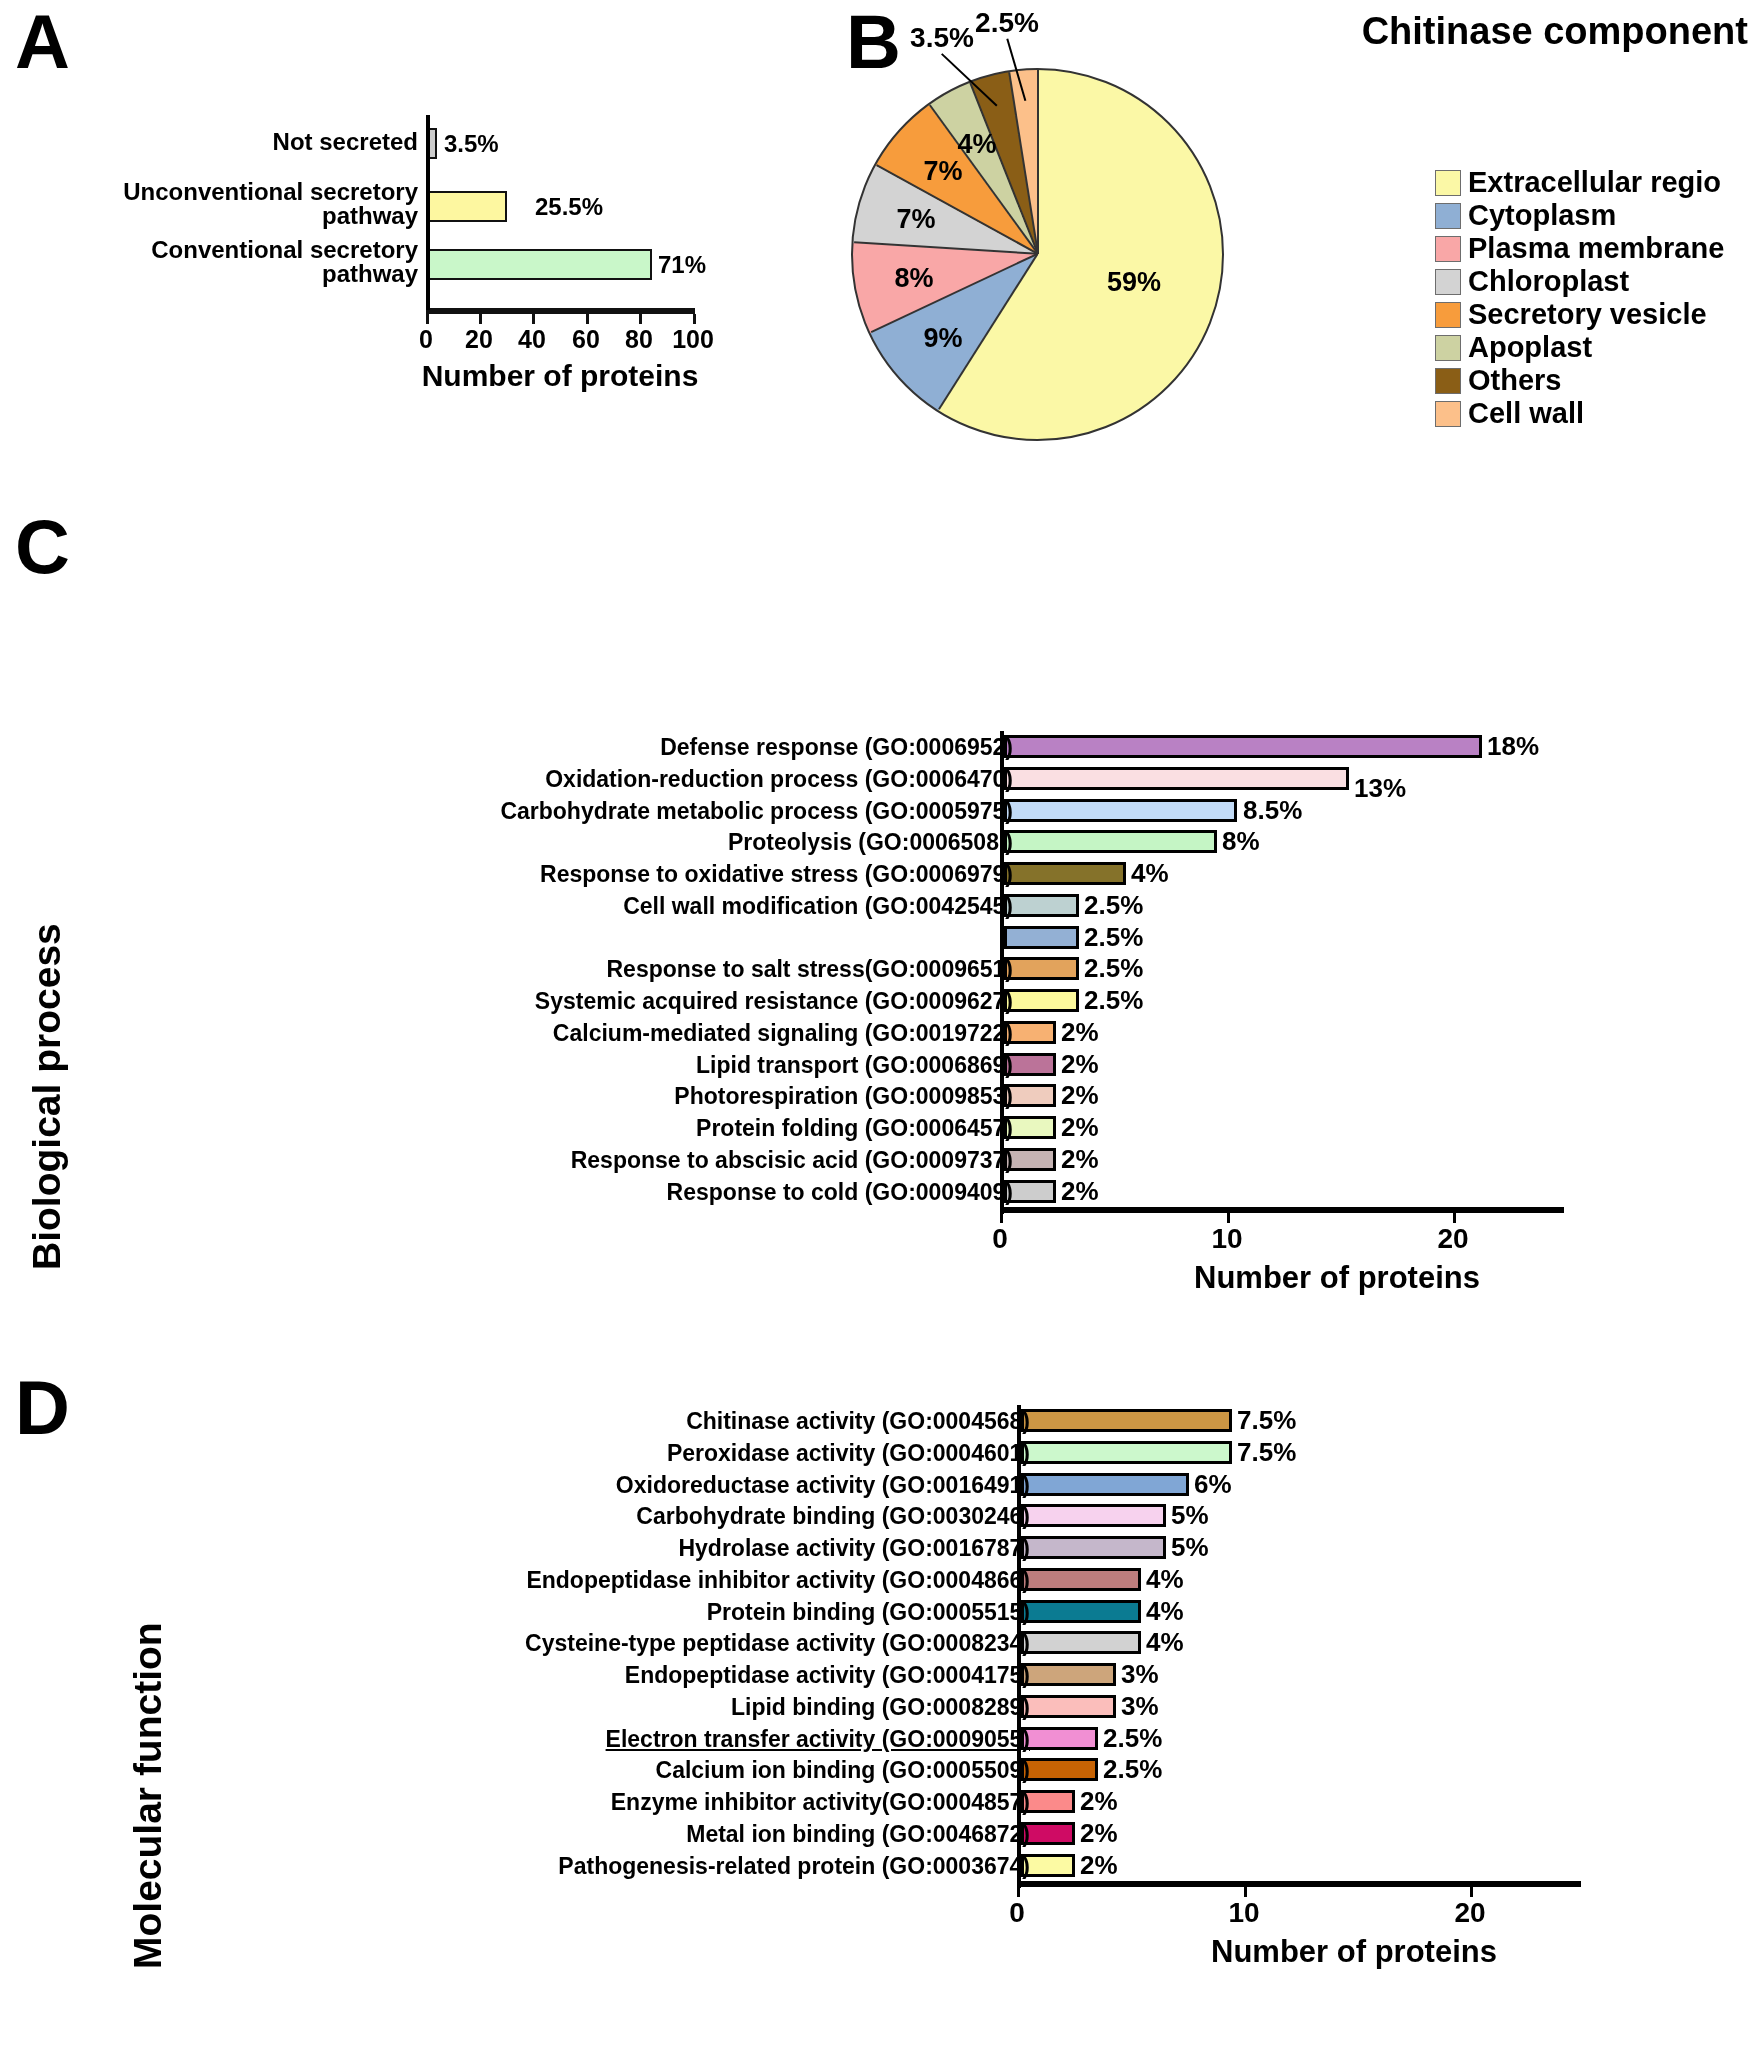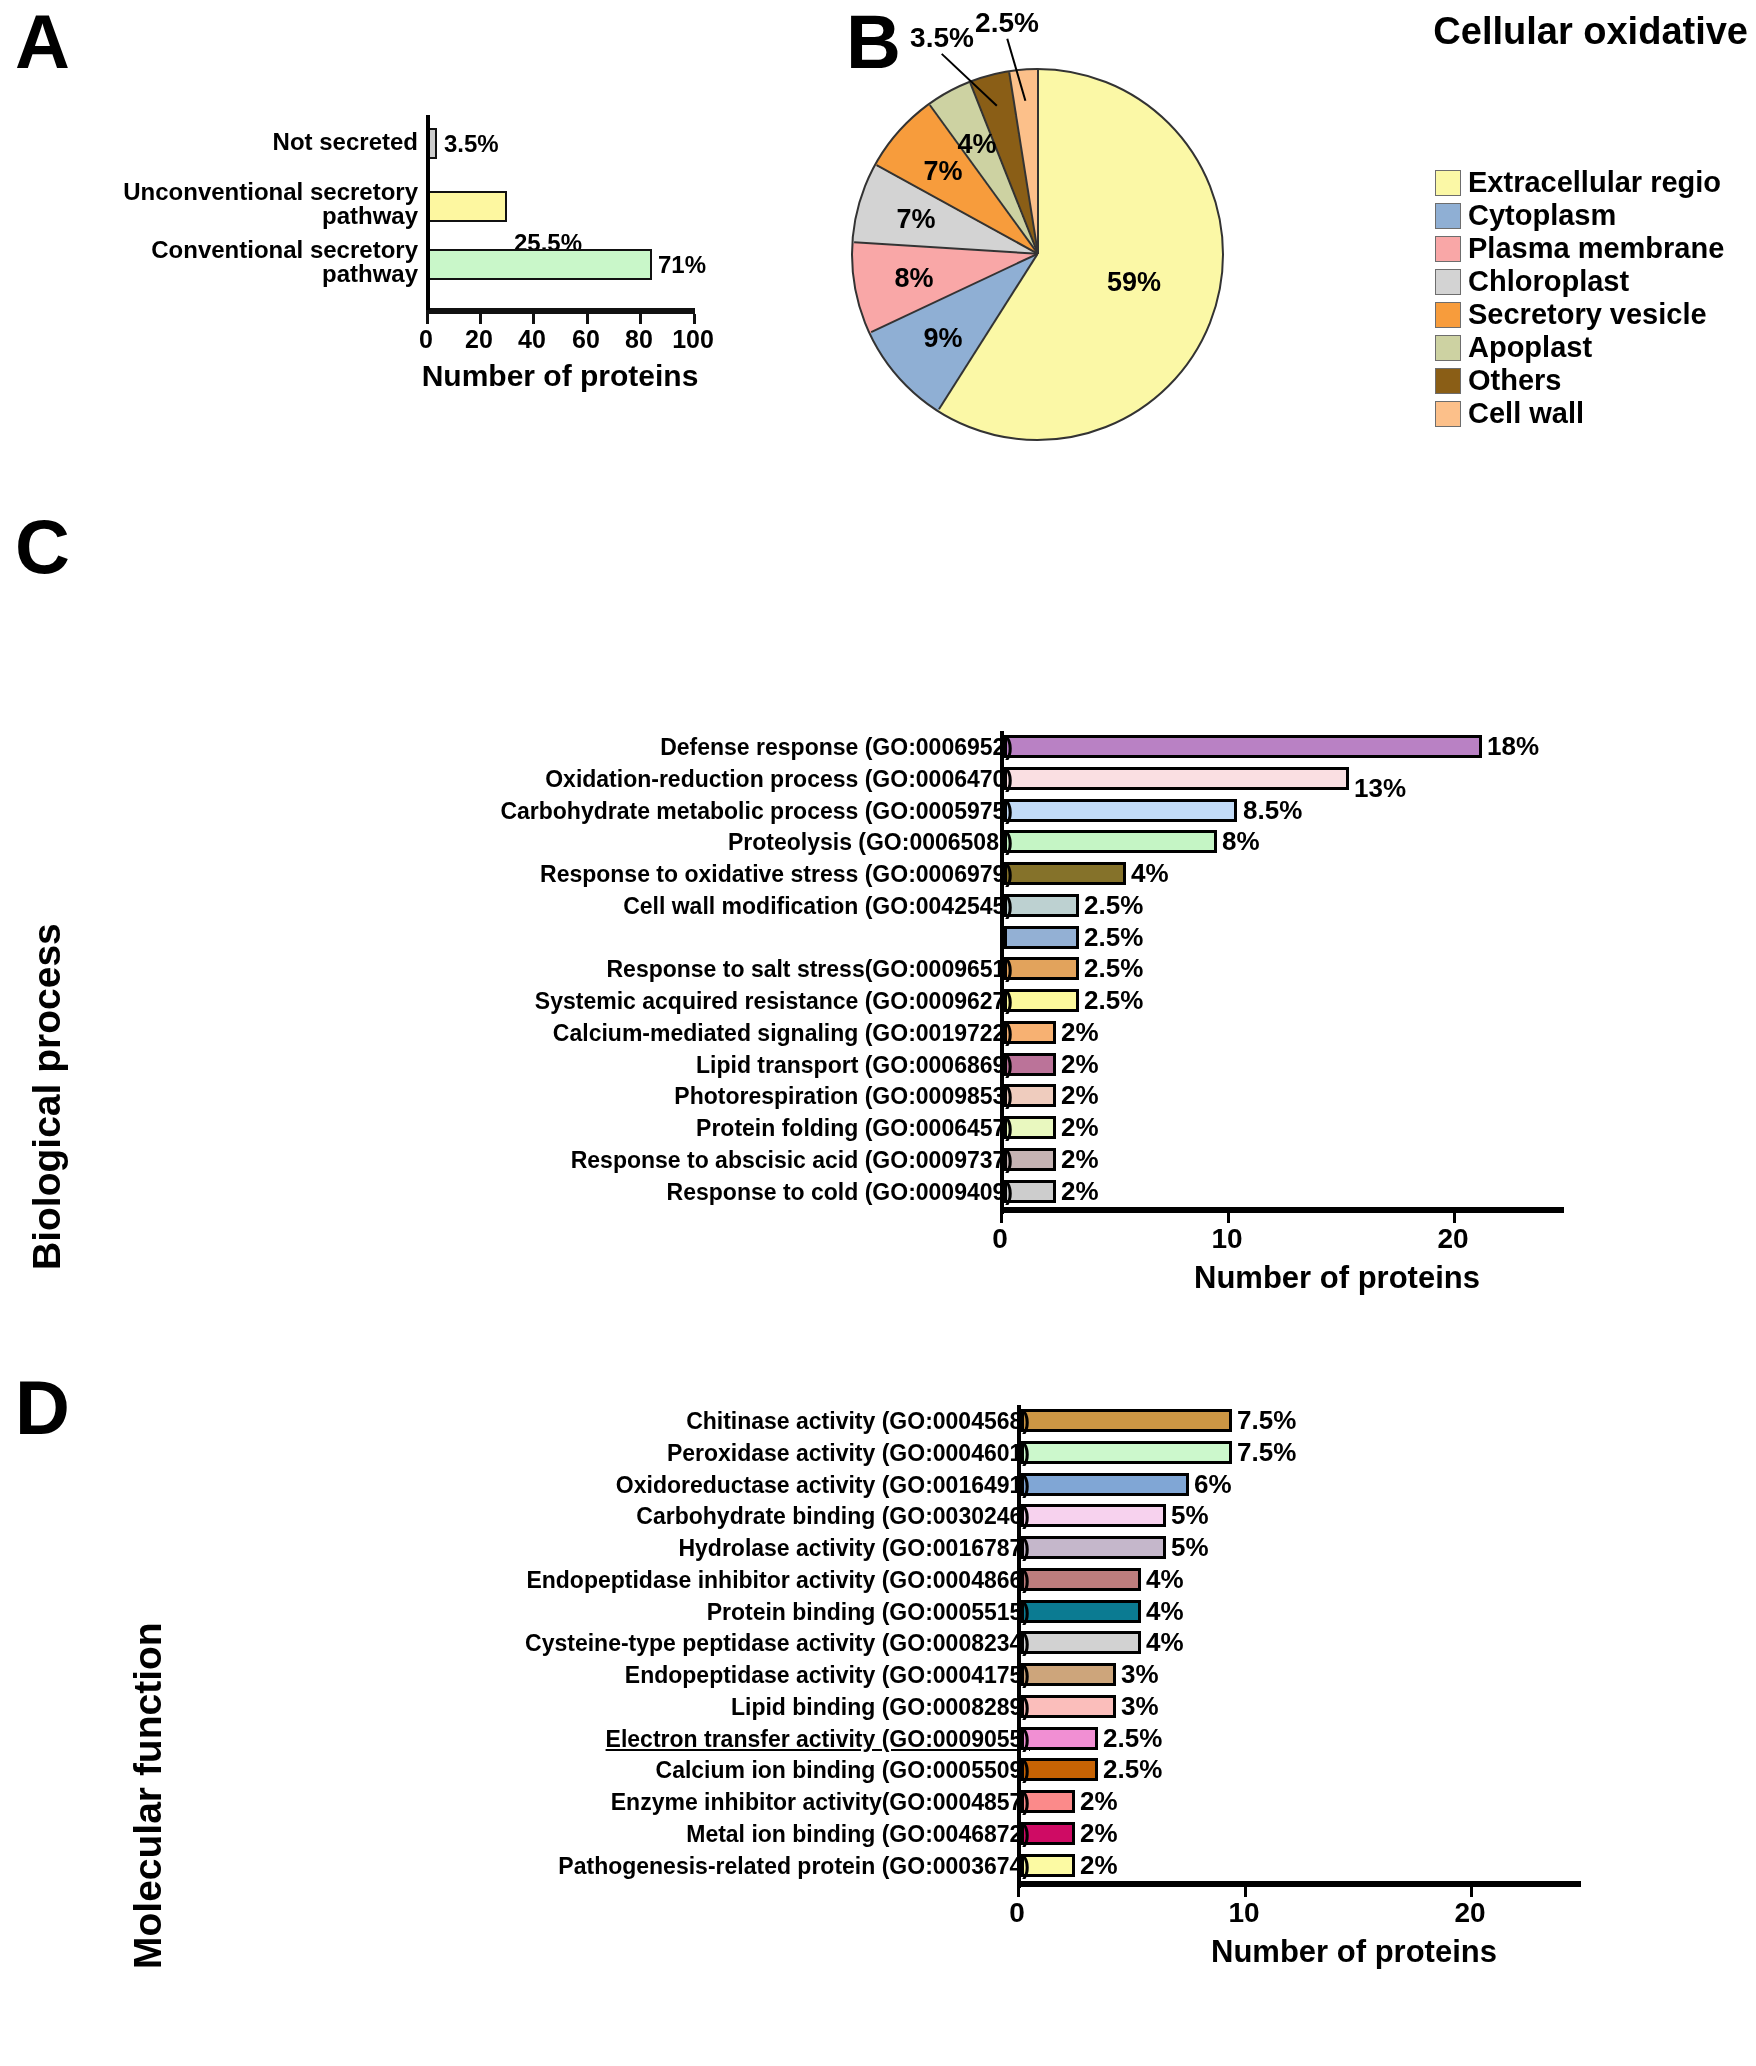--- a/index.html
+++ b/index.html
@@ -47,21 +47,21 @@
 <div id="panelA">
   <div class="panel-letter" style="left:15px;top:4px;">A</div>
   <div id="panelA-plot"></div>
   <div class="axisA"></div>
   <div id="panelA-ticks"></div>
   <div class="axisTitleA" style="top:359px;">Number of proteins</div>
 <div class="barA" style="left: 426px; top: 128px; width: 11.2px; background: rgb(204, 204, 204);"></div>
     <div class="barA-lbl" style="left: 444px; top: 130px;">3.5%</div>
     <div class="ytickA" style="width: 383px; left: 35px; top: 130px;">Not secreted</div>
     <div class="barA" style="left: 426px; top: 191px; width: 81px; background: rgb(253, 247, 160);"></div>
-    <div class="barA-lbl" style="left: 514px; top: 193px; margin-top: 36px;">25.5%</div>
+    <div class="barA-lbl" style="left: 535px; top: 193px;">25.5%</div>
     <div class="ytickA" style="width: 383px; left: 35px; top: 180px;">Unconventional secretory
 pathway</div>
     <div class="barA" style="left: 426px; top: 249px; width: 226px; background: rgb(201, 247, 201);"></div>
     <div class="barA-lbl" style="left: 658px; top: 251px;">71%</div>
     <div class="ytickA" style="width: 383px; left: 35px; top: 238px;">Conventional secretory
 pathway</div>
     <div style="position: absolute; left: 426px; top: 115px; width: 3.5px; height: 195px; background: rgb(0, 0, 0);"></div>
     <div class="tickA" style="left: 426px; top: 314px;"></div>
     <div class="tickLblA" style="left: 426px; top: 325px;">0</div>
     <div class="tickA" style="left: 479px; top: 314px;"></div>
@@ -71,21 +71,21 @@
     <div class="tickA" style="left: 586px; top: 314px;"></div>
     <div class="tickLblA" style="left: 586px; top: 325px;">60</div>
     <div class="tickA" style="left: 639px; top: 314px;"></div>
     <div class="tickLblA" style="left: 639px; top: 325px;">80</div>
     <div class="tickA" style="left: 693px; top: 314px;"></div>
     <div class="tickLblA" style="left: 693px; top: 325px;">100</div>
   </div>
 
 <div id="panelB">
   <div class="panel-letter" style="left:-10px;top:4px;">B</div>
-  <div id="ccTitle">Cellular oxidative</div>
+  <div id="ccTitle">Chitinase component</div>
   <div id="pieWrap">
     <div id="pie" style="background: conic-gradient(rgb(251, 248, 166) 0deg, rgb(251, 248, 166) 212.4deg, rgb(143, 175, 212) 212.4deg, rgb(143, 175, 212) 244.8deg, rgb(249, 167, 167) 244.8deg, rgb(249, 167, 167) 273.6deg, rgb(211, 211, 211) 273.6deg, rgb(211, 211, 211) 298.8deg, rgb(247, 156, 60) 298.8deg, rgb(247, 156, 60) 324deg, rgb(205, 210, 162) 324deg, rgb(205, 210, 162) 338.4deg, rgb(138, 94, 22) 338.4deg, rgb(138, 94, 22) 351deg, rgb(252, 192, 138) 351deg, rgb(252, 192, 138) 360deg); border: 2px solid rgb(51, 51, 51); box-sizing: border-box;"></div>
     <svg id="callouts" width="373" height="373" style="position:absolute;left:0;top:0;overflow:visible;" viewBox="0 0 740 740">
         <line x1="289.25484671059576" y1="74.84542995191384" x2="180" y2="-28" stroke="#000" stroke-width="4"></line>
         <line x1="345.99151670727923" y1="64.94329587766282" x2="310" y2="-58" stroke="#000" stroke-width="4"></line>
       </svg>
   <div style="position: absolute; left: 186px; top: 2px; width: 1.5px; height: 184px; background: rgb(51, 51, 51); transform-origin: 50% 100%; transform: rotate(0deg);"></div>
       <div style="position: absolute; left: 186px; top: 2px; width: 1.5px; height: 184px; background: rgb(51, 51, 51); transform-origin: 50% 100%; transform: rotate(212.4deg);"></div>
       <div style="position: absolute; left: 186px; top: 2px; width: 1.5px; height: 184px; background: rgb(51, 51, 51); transform-origin: 50% 100%; transform: rotate(244.8deg);"></div>
       <div style="position: absolute; left: 186px; top: 2px; width: 1.5px; height: 184px; background: rgb(51, 51, 51); transform-origin: 50% 100%; transform: rotate(273.6deg);"></div>

